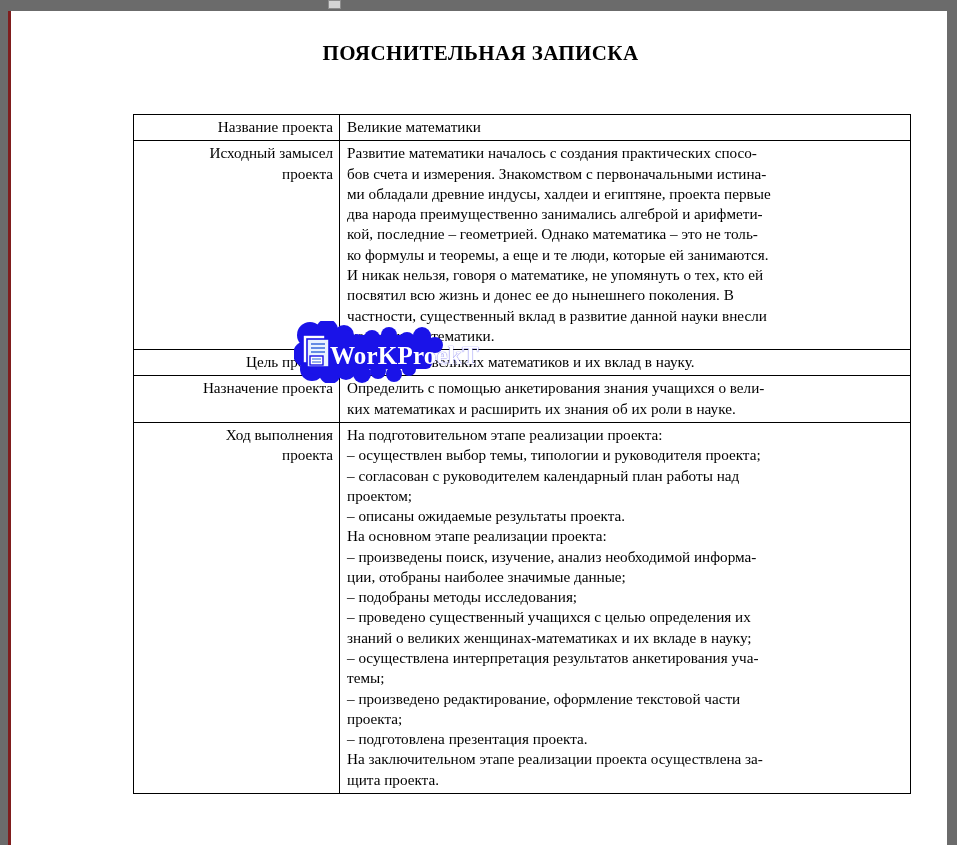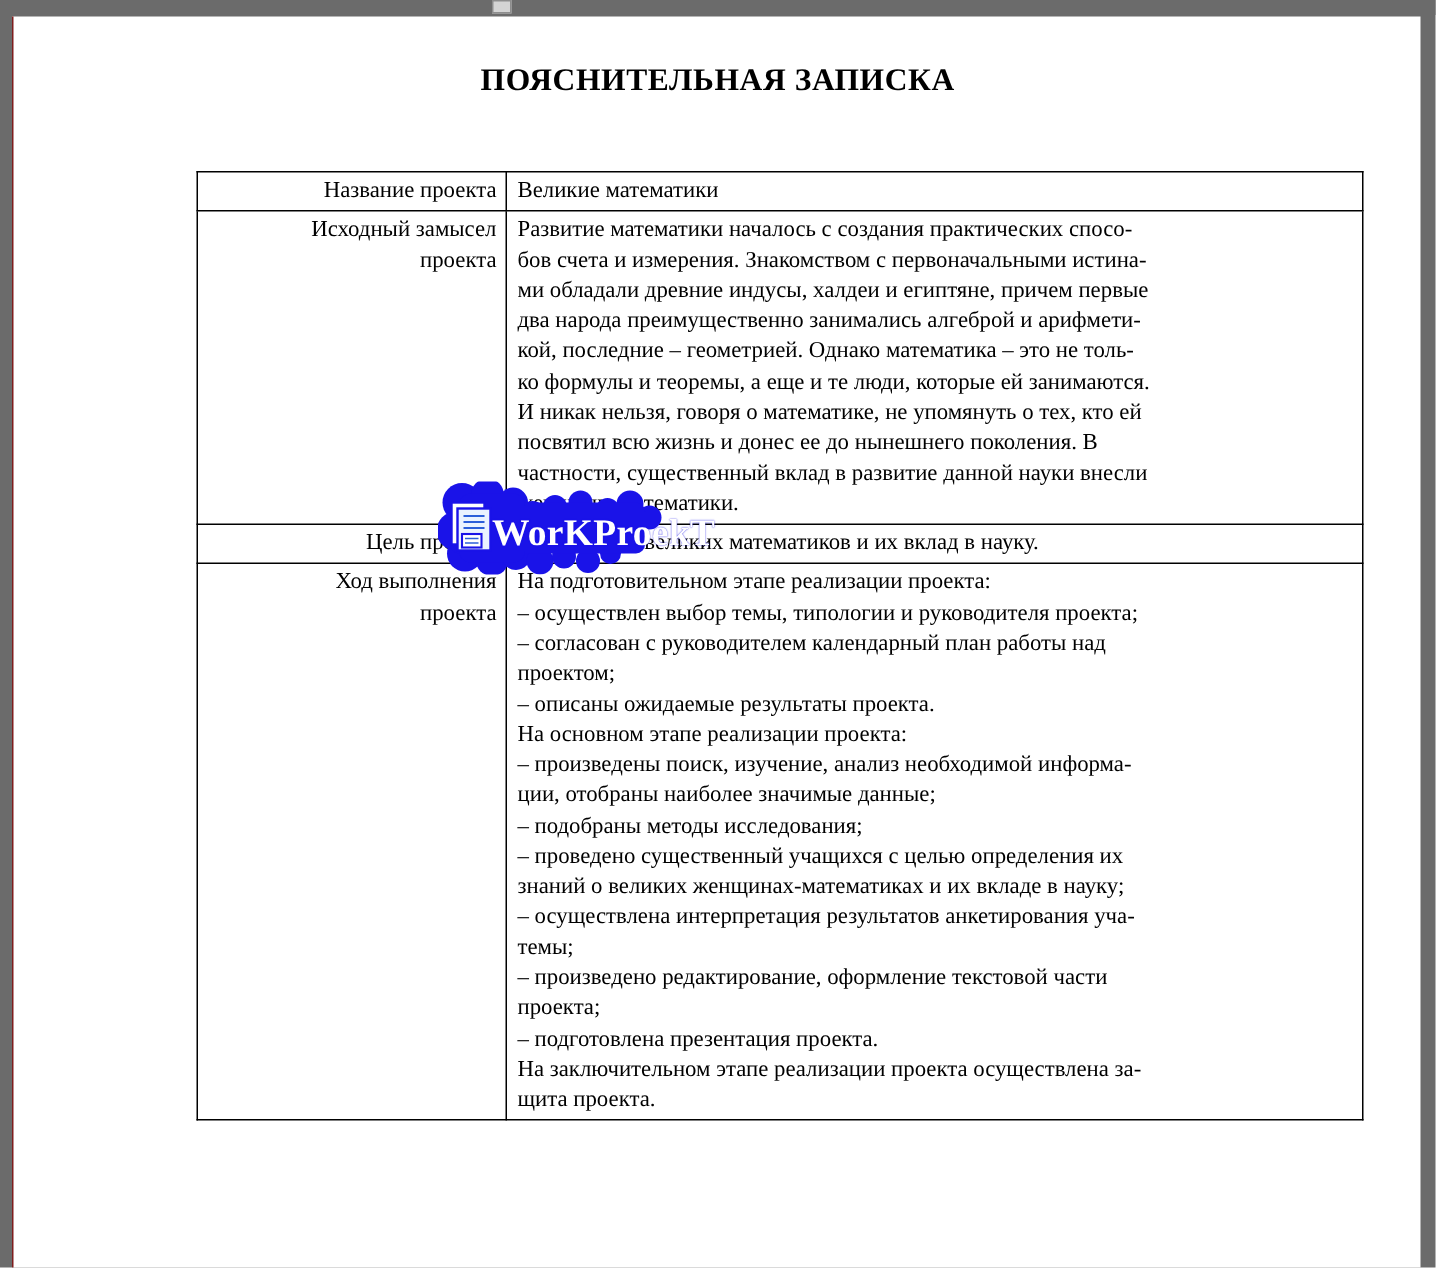--- a/index.html
+++ b/index.html
@@ -16,21 +16,21 @@
     background:#6b6b6b;
   }
   #scroll-thumb{
     position:absolute;left:328px;top:0;width:13px;height:9px;
     background:#d4d4d4;border:1px solid #8d8d8d;box-sizing:border-box;
   }
   #page{
     position:absolute;left:8px;top:11px;
     width:939px;height:834px;
     background:#ffffff;
-    border-left:1px solid #7f1d1d;
+    border-left:3px solid #7f1d1d;
     box-sizing:border-box;
     overflow:hidden;
   }
   
   #doc-title{
     position:absolute;left:0;top:30px;width:939px;
     text-align:center;
     font-size:21px;font-weight:bold;letter-spacing:.4px;
     color:#000;
   }
@@ -93,40 +93,49 @@
           </tr>
 
           <tr>
             <td class="label-col">
               <p>Исходный замысел</p>
               <p>проекта</p>
             </td>
             <td class="value-col">
               <p>Развитие математики началось с создания практических спосо-</p>
               <p>бов счета и измерения. Знакомством с первоначальными истина-</p>
-              <p>ми обладали древние индусы, халдеи и египтяне, причем первые</p>
+              <p>ми обладали древние индусы, халдеи и египтяне, проекта первые</p>
               <p>два народа преимущественно занимались алгеброй и арифмети-</p>
               <p>кой, последние – геометрией.  Однако математика – это не толь-</p>
               <p>ко формулы и теоремы, а еще и те люди, которые ей занимаются.</p>
               <p>И никак нельзя, говоря о математике, не упомянуть о тех, кто ей</p>
               <p>посвятил всю жизнь и донес ее до нынешнего поколения. В</p>
               <p>частности, существенный вклад в развитие данной науки внесли</p>
               <p class="last">женщины-математики.</p>
             </td>
           </tr>
 
           <tr>
             <td class="label-col">
               <p>Цель проекта</p>
             </td>
             <td class="value-col">
               <p class="last">Исследовать великих математиков и их вклад в науку.</p>
             </td>
           </tr>
 
+          <tr>
+            <td class="label-col">
+              <p>Назначение проекта</p>
+            </td>
+            <td class="value-col">
+              <p>Определить с помощью анкетирования знания учащихся о вели-</p>
+              <p class="last">ких математиках и расширить их знания об их роли в науке.</p>
+            </td>
+          </tr>
 
           <tr>
             <td class="label-col">
               <p>Ход выполнения</p>
               <p>проекта</p>
             </td>
             <td class="value-col">
               <p class="last">На подготовительном этапе реализации проекта:</p>
               <p class="last">– осуществлен выбор темы, типологии и руководителя проекта;</p>
               <p>– согласован с руководителем календарный план работы над</p>

